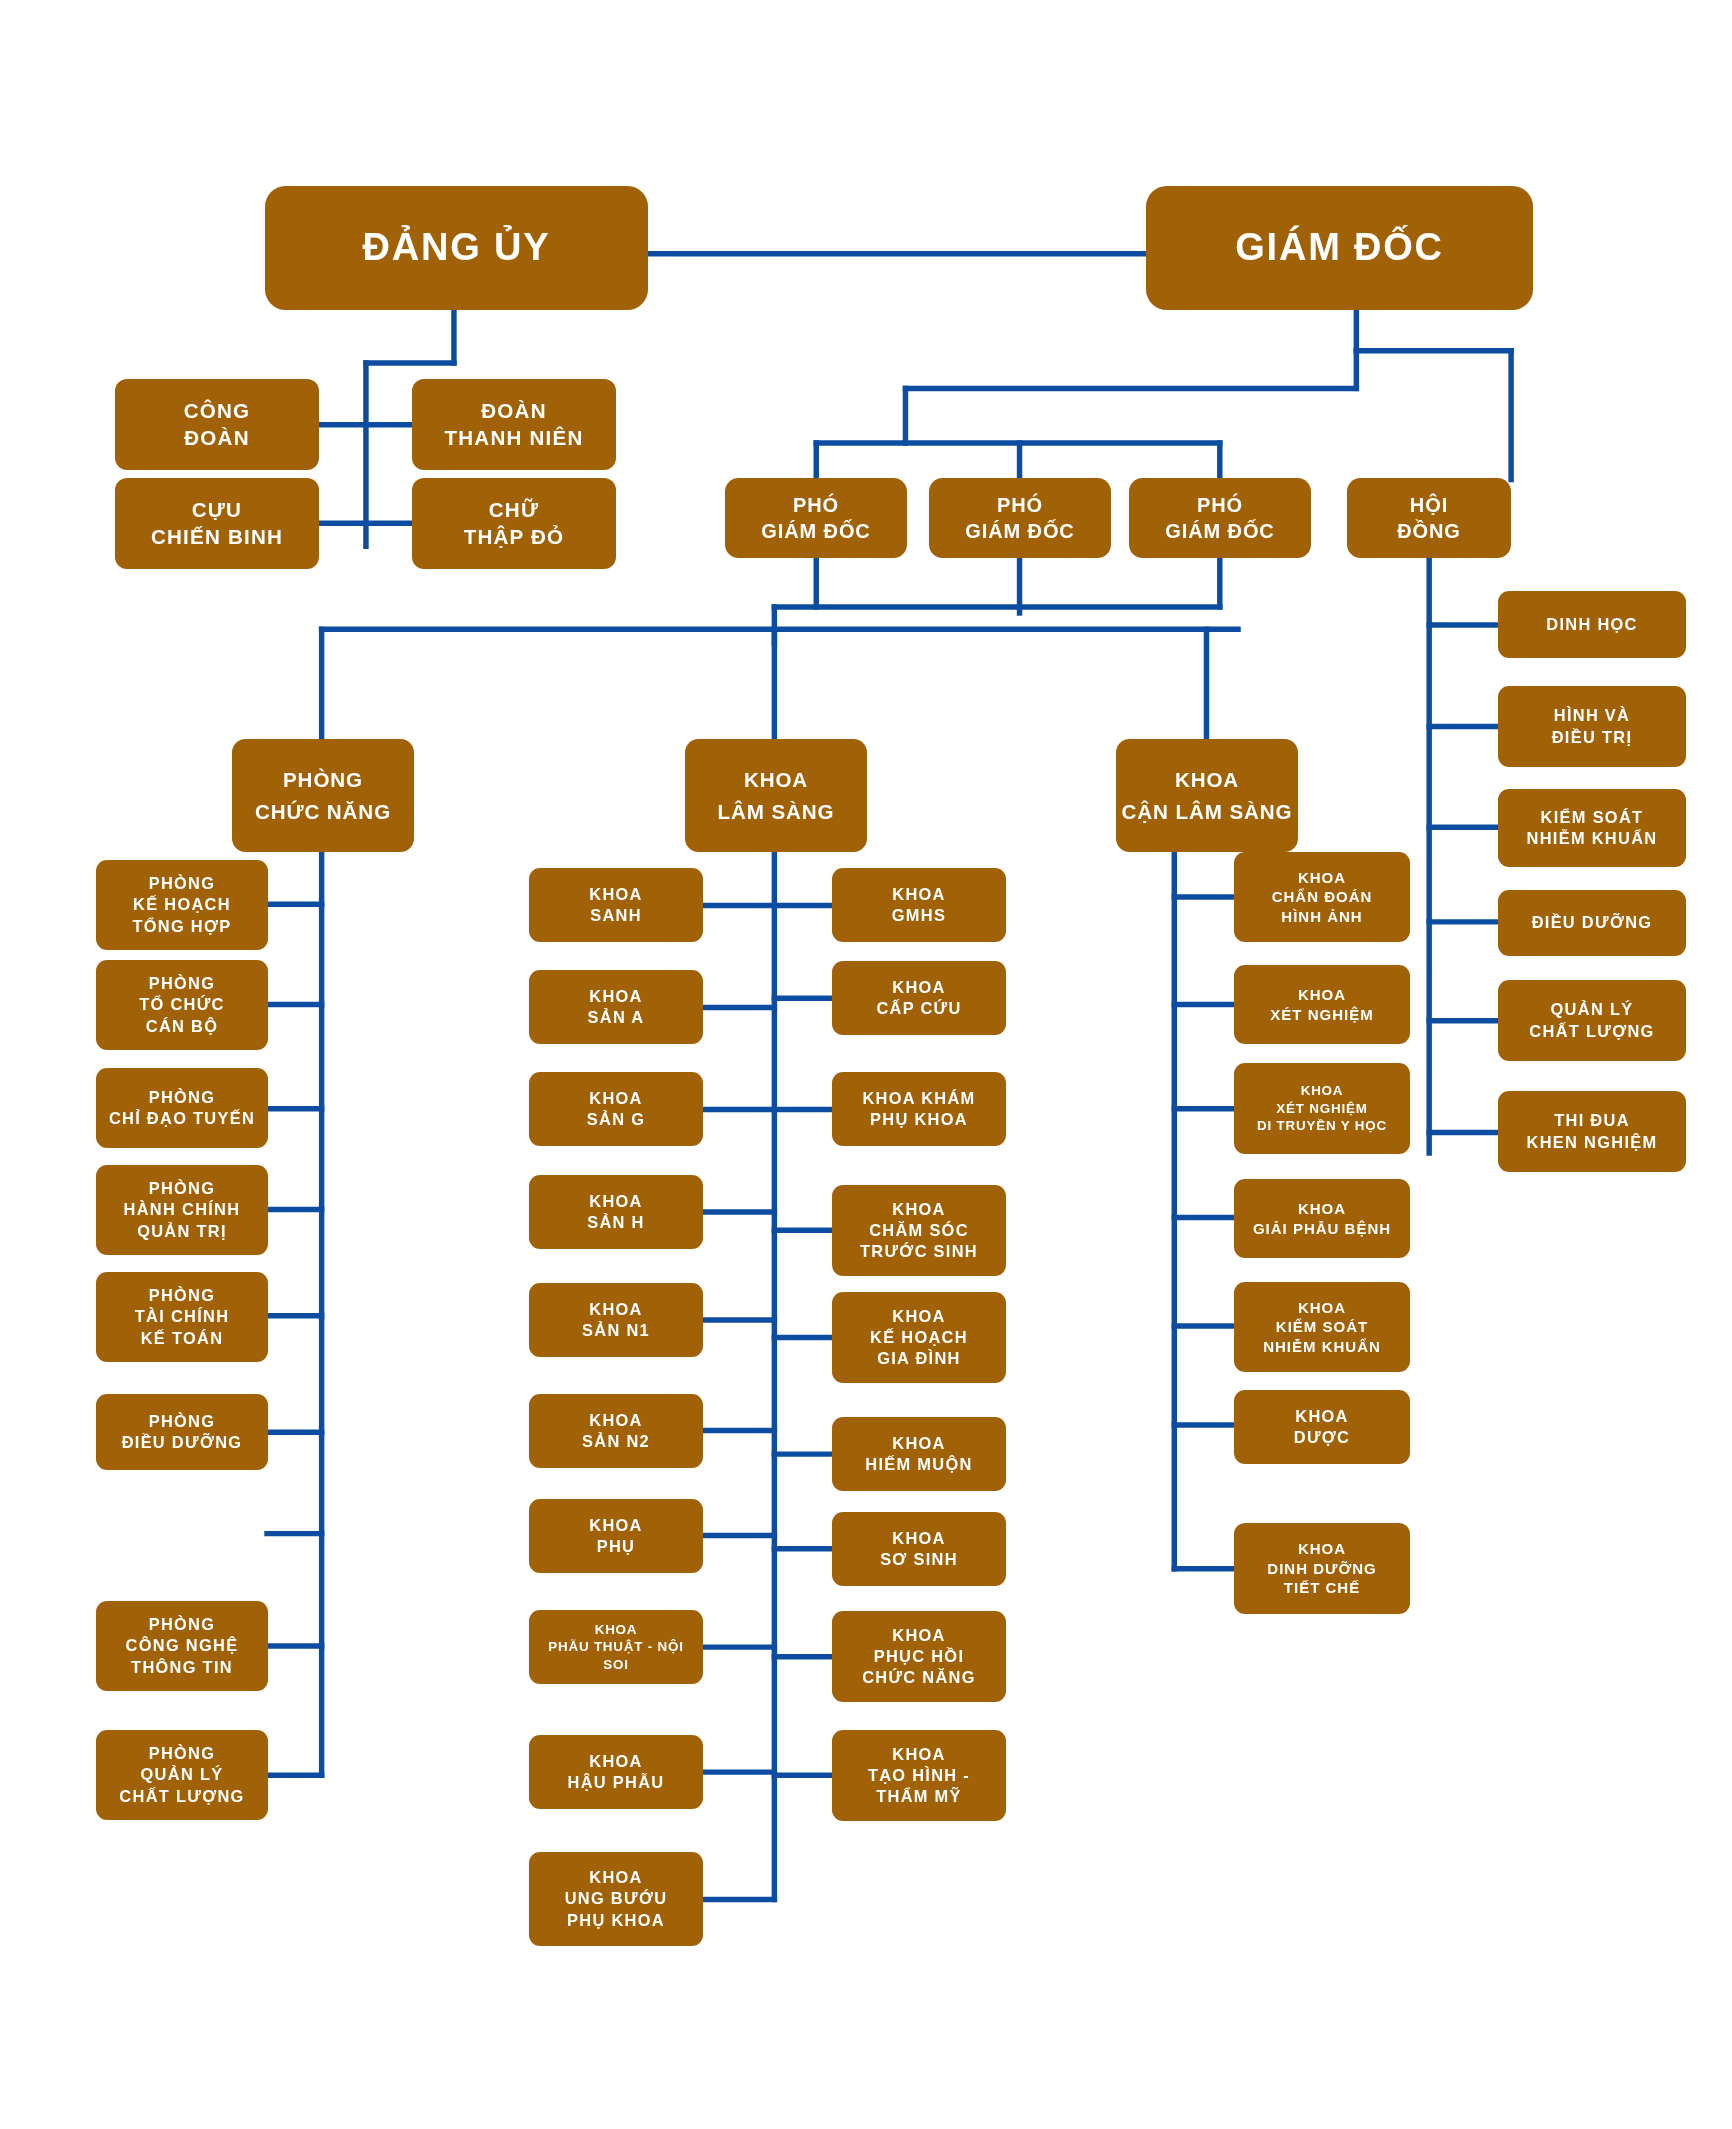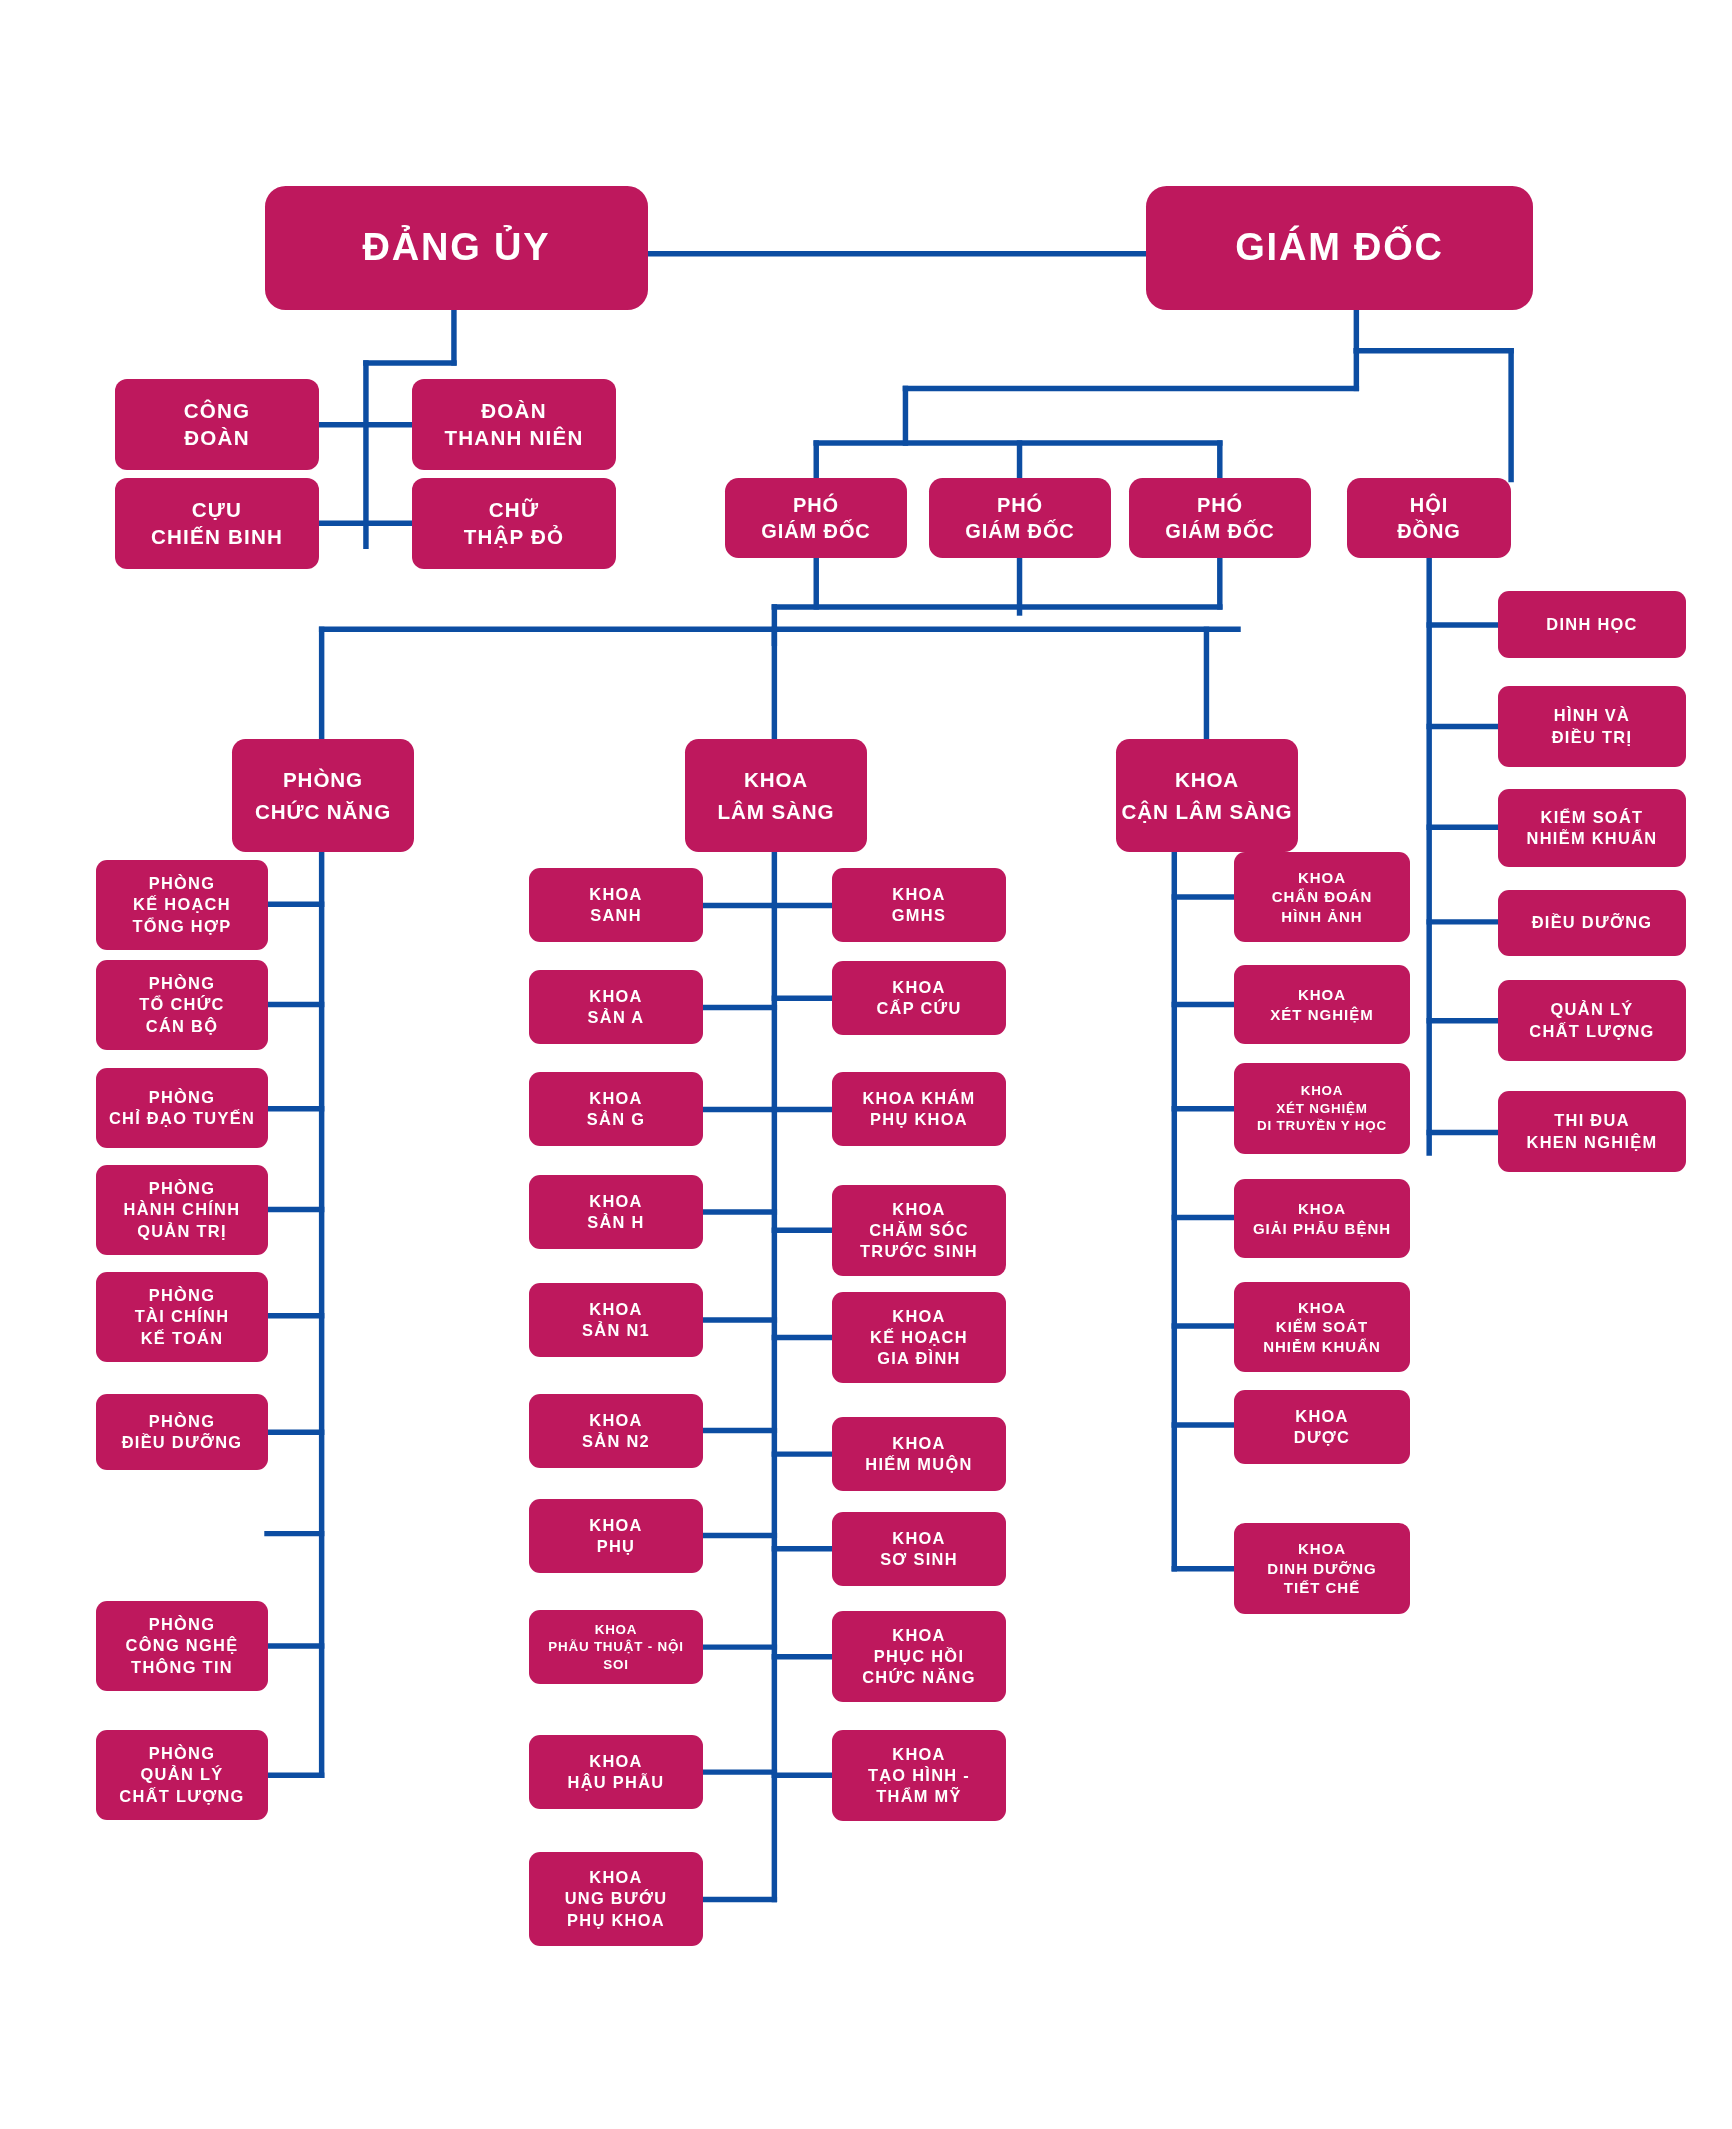--- a/index.html
+++ b/index.html
@@ -6,21 +6,21 @@
   body{font-family:"Liberation Sans","DejaVu Sans",sans-serif;}
   #chart{
     position:relative;
     width:1732px;height:2129px;
     background:#ffffff;
     overflow:hidden;
   }
   #lines{position:absolute;left:0;top:0;width:1732px;height:2129px;pointer-events:none;}
   .node{
     position:absolute;
-    background:#be185d;
+    background:#a16207;
     color:#ffffff;
     border-radius:13.4px;
     display:flex;
     align-items:center;
     justify-content:center;
     text-align:center;
     font-weight:bold;
     letter-spacing:0.6px;
     line-height:1.30;
     box-sizing:border-box;

